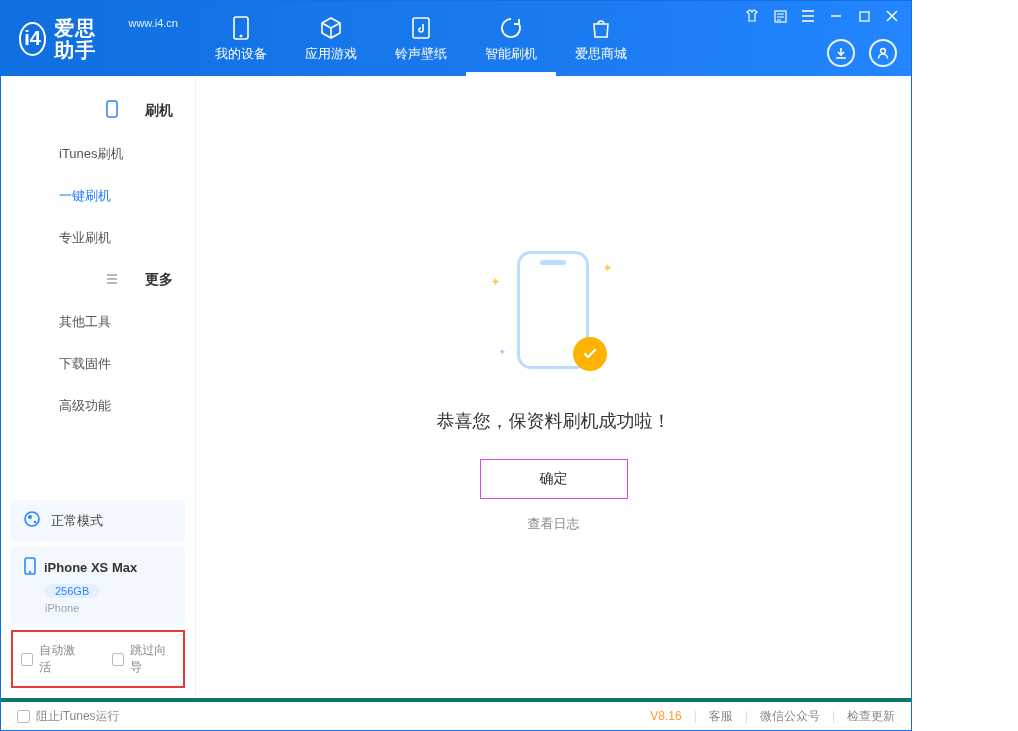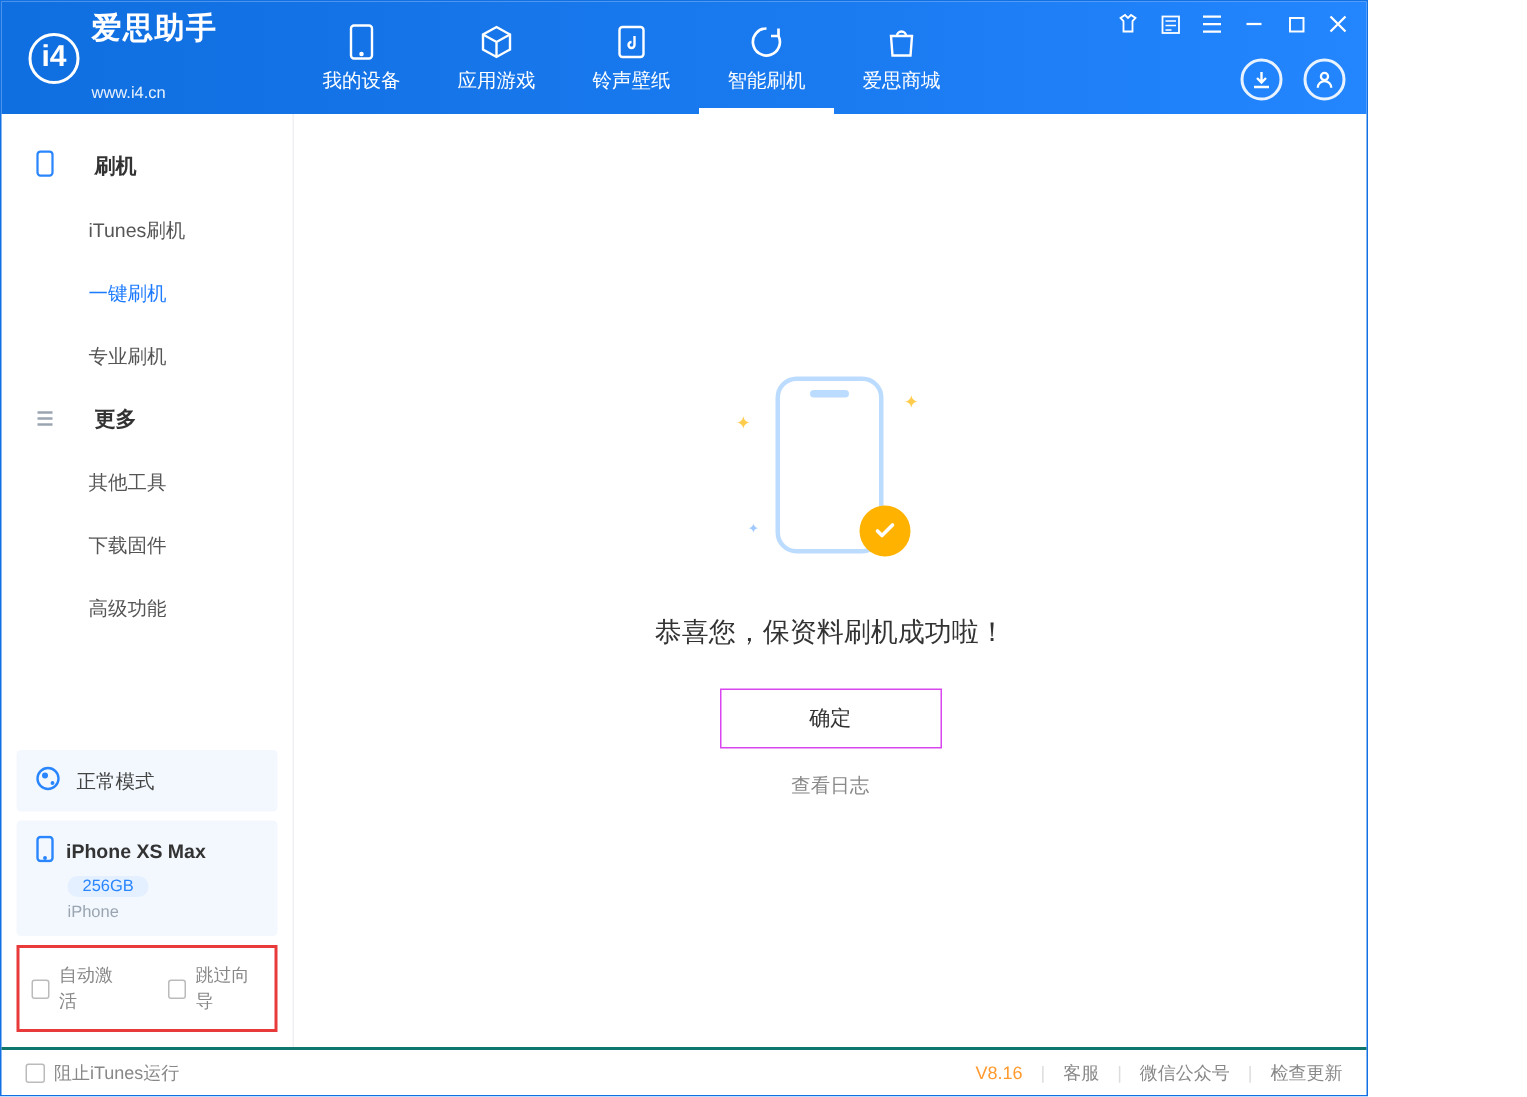--- a/index.html
+++ b/index.html
@@ -1,36 +1,36 @@
 <!DOCTYPE html>
 <html><head>
 <meta charset="utf-8">
 <style>
 * { margin: 0; padding: 0; box-sizing: border-box; font-family: "Microsoft YaHei", -apple-system, sans-serif; }
 html, body { width: 1018px; height: 731px; overflow: hidden; }
 .app { width: 912px; height: 731px; border: 1px solid #1171e4; background: #fff; display: flex; flex-direction: column; }
 .titlebar { height: 75px; background: linear-gradient(90deg, #0f6fe0 0%, #1a7af0 60%, #2386ff 100%); display: flex; align-items: stretch; color: #fff; position: relative; }
 .logo-area { display: flex; align-items: center; padding: 0 18px; width: 195px; }
 .logo-circle { width: 34px; height: 34px; border: 2px solid #fff; border-radius: 50%; display: flex; align-items: center; justify-content: center; font-weight: 700; font-size: 20px; color: #fff; margin-right: 8px; }
-.logo-txt { display: flex; flex-direction: column; line-height: 1.1; gap: 26px; }
+.logo-txt { display: flex; flex-direction: row; line-height: 1.1; gap: 26px; }
 .logo-title { font-size: 20px; font-weight: 600; letter-spacing: 1px; }
 .logo-sub { font-size: 11px; opacity: 0.9; }
 .tabs { display: flex; align-items: stretch; }
 .tab { width: 90px; display: flex; flex-direction: column; align-items: center; justify-content: center; font-size: 13px; cursor: pointer; gap: 4px; position: relative; }
 .tab.active::after { content: ""; position: absolute; bottom: 0; left: 0; right: 0; height: 4px; background: #fff; }
 .tab .icon { width: 26px; height: 26px; display: flex; align-items: center; justify-content: center; }
 .tab svg { stroke: #fff; fill: none; }
 .titlebar-right { position: absolute; right: 14px; top: 38px; display: flex; align-items: center; gap: 14px; }
 .circle-btn { width: 28px; height: 28px; border: 2px solid rgba(255,255,255,0.9); border-radius: 50%; display: flex; align-items: center; justify-content: center; cursor: pointer; }
 .win-controls { position: absolute; right: 10px; top: 6px; display: flex; gap: 10px; align-items: center; }
 .win-controls .wc { width: 18px; height: 18px; display: flex; align-items: center; justify-content: center; cursor: pointer; color: #fff; }
 .body { flex: 1; display: flex; min-height: 0; }
 .sidebar { width: 195px; border-right: 1px solid #eef0f3; display: flex; flex-direction: column; }
 .side-scroll { flex: 1; padding-top: 12px; }
-.side-head { display: flex; align-items: center; gap: 26px; padding: 12px 22px; font-size: 14px; font-weight: 600; color: #333; }
+.side-head { display: flex; align-items: center; gap: 26px; padding: 12px 22px; font-size: 14px; font-weight: 600; color: #333; justify-content: flex-end; }
 .side-head .hicon { color: #2a86ff; }
 .side-item { padding: 12px 22px 12px 58px; font-size: 13px; color: #555; cursor: pointer; }
 .side-item.active { color: #1d7bff; }
 .side-bottom { }
 .panel { background: #f3f8fe; margin: 6px 10px; border-radius: 3px; padding: 10px 12px; display: flex; align-items: center; gap: 10px; font-size: 13px; color: #444; }
 .device-panel { flex-direction: column; align-items: flex-start; gap: 4px; font-size: 13px; }
 .dev-header { display: flex; align-items: center; gap: 7px; }
 .dev-name { font-weight: 700; color: #333; }
 .dev-cap { font-size: 11px; color: #2a86ff; background: #e4f0ff; border-radius: 10px; padding: 1px 10px; margin-top: 2px; margin-left: 22px; }
 .dev-type { font-size: 11px; color: #9aa5b1; margin-left: 22px; }
@@ -42,21 +42,21 @@
 .phone-outline { position: absolute; left: 18px; top: 10px; width: 72px; height: 118px; border: 3px solid #bcdcff; border-radius: 14px; background: #fff; }
 .phone-outline::before { content: ""; position: absolute; top: 6px; left: 50%; transform: translateX(-50%); width: 26px; height: 5px; background: #bcdcff; border-radius: 3px; }
 .check { position: absolute; right: 2px; bottom: 10px; width: 34px; height: 34px; background: #ffb300; border-radius: 50%; display: flex; align-items: center; justify-content: center; }
 .sparkle { position: absolute; color: #ffcc4d; font-size: 12px; }
 .sp1 { left: -8px; top: 34px; }
 .sp2 { right: -4px; top: 20px; }
 .sp3 { left: 0px; bottom: 24px; font-size: 9px; color: #9fc9ff; }
 .success-text { font-size: 18px; color: #333; margin-bottom: 26px; }
 .ok-btn { width: 148px; height: 40px; border: 1px solid #d946ef; background: #fff; font-size: 14px; color: #333; cursor: pointer; margin-bottom: 16px; }
 .log-link { font-size: 13px; color: #888; cursor: pointer; text-decoration: underline; text-decoration-color: transparent; }
-.footer { height: 32px; border-top: 2px solid #0f766e; display: flex; align-items: center; padding: 0 16px; font-size: 12px; color: #888; }
+.footer { height: 32px; border-top: 4px solid #0f766e; display: flex; align-items: center; padding: 0 16px; font-size: 12px; color: #888; }
 .footer .chk { color: #888; }
 .footer-right { margin-left: auto; display: flex; align-items: center; gap: 12px; }
 .flink { color: #888; cursor: pointer; }
 .fsep { color: #ddd; }
 .ver { color: #ff9a2e; }
 </style>
 </head>
 <body>
 
 <div class="app">

